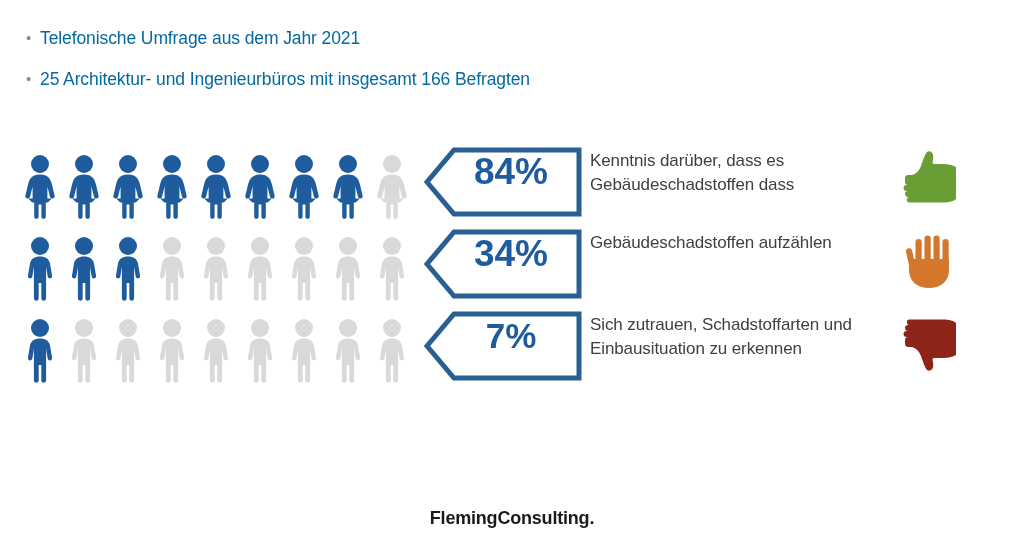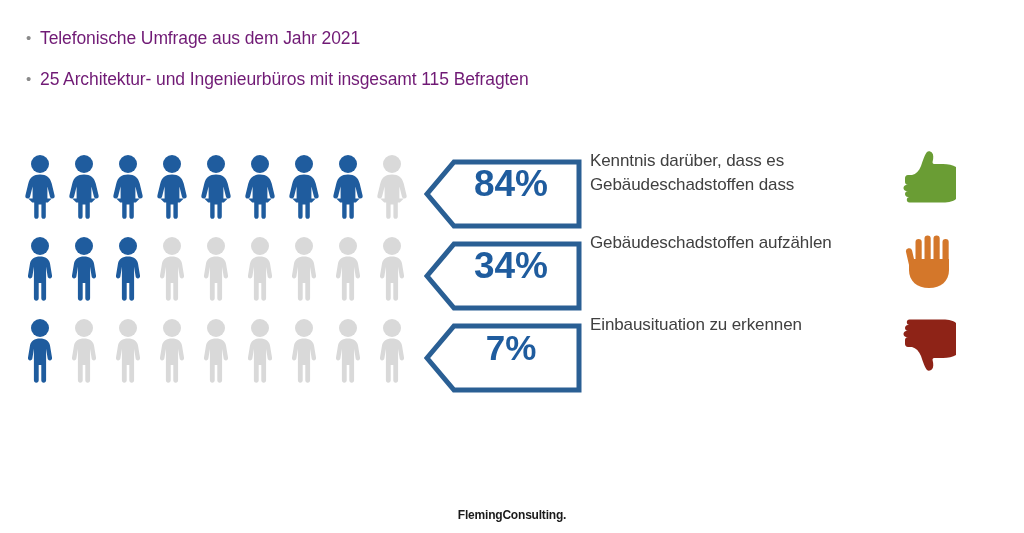--- a/index.html
+++ b/index.html
@@ -33,21 +33,21 @@
     width: 14px;
     flex: 0 0 14px;
     font-size: 15px;
     line-height: 22px;
     color: #8a8a8a;
     text-align: left;
   }
   .bullet-text {
     font-size: 17.5px;
     line-height: 22px;
-    color: #701a75;
+    color: #0369a1;
     letter-spacing: -0.1px;
     white-space: nowrap;
   }
 
   
   .rows {
     position: absolute;
     left: 0;
     top: 140px;
     width: 1024px;
@@ -70,21 +70,21 @@
   .person {
     width: 36px;
     height: 66px;
     position: relative;
   }
   .person svg { display: block; width: 36px; height: 66px; }
 
   
   .callout {
     position: absolute;
-    top: 19px;
+    top: 7px;
     left: 424px;
     width: 158px;
     height: 50px;
   }
   .callout svg { position: absolute; inset: 0; width: 158px; height: 70px; }
   .callout-value {
     position: absolute;
     left: 26px;
     right: 10px;
     top: 0;
@@ -122,37 +122,37 @@
   }
   .hand svg { display: block; width: 72px; height: 72px; }
 
   
   .footer-logo {
     position: absolute;
     left: 0;
     right: 0;
     top: 508px;
     text-align: center;
-    font-size: 12px;
+    font-size: 18px;
     font-weight: bold;
     color: #1a1a1a;
     letter-spacing: -0.2px;
   }
 </style>
 </head>
 <body>
 
 <div class="bullets">
   <div class="bullet-row">
     <span class="bullet-dot">•</span>
     <span class="bullet-text">Telefonische Umfrage aus dem Jahr 2021</span>
   </div>
   <div class="bullet-row">
     <span class="bullet-dot">•</span>
-    <span class="bullet-text">25 Architektur- und Ingenieurbüros mit insgesamt 115 Befragten</span>
+    <span class="bullet-text">25 Architektur- und Ingenieurbüros mit insgesamt 166 Befragten</span>
   </div>
 </div>
 
 <div class="rows">
 
   <div class="info-row">
     <div class="people">
         <div class="person">
           <svg viewBox="0 0 36 66">
             <circle cx="18" cy="10" r="9" fill="#1F5C9E"></circle>
@@ -362,20 +362,21 @@
           </svg>
         </div>
       </div>
     <div class="callout">
       <svg viewBox="0 0 158 70" preserveAspectRatio="none">
         <path d="M 30 3 L 155 3 L 155 67 L 30 67 L 3 35 Z" fill="#FFFFFF" stroke="#2A5F94" stroke-width="5" stroke-linejoin="miter"></path>
       </svg>
       <div class="callout-value small">7%</div>
     </div>
     <div class="desc">
+      <div class="line">Sich zutrauen, Schadstoffarten und</div>
       <div class="line">Einbausituation zu erkennen</div>
     </div>
     <div class="hand">
       <svg viewBox="0 0 72 72">
         <path fill="#8E2317" d="M29 62 C27 60 25 54 23 48 C21 43 18 40 14 39 L10 39 C8 39 7 37.5 7 36 L7 32 C7 30.5 8 29 10 29 L8.5 29 C6.6 29 5.5 27.5 5.5 26 C5.5 24.5 6.6 23 8.5 23 L10 23 C8 23 7 21.5 7 20 C7 18.5 8 17 10 17 L11.5 17 C9.8 17 8.8 15.7 8.8 14.3 C8.8 12.8 9.8 11.5 11.5 11.5 L45 11.5 C51 11.5 56 13 58 15 L58 47 C55 49 50 50 45 50 L36 50 C35 50 34.3 51 34.6 52.2 C35.6 56 35.6 59.5 34 61.2 C32.8 62.6 30.5 63.2 29 62 Z"></path>
       </svg>
     </div>
   </div>
 
 </div>

